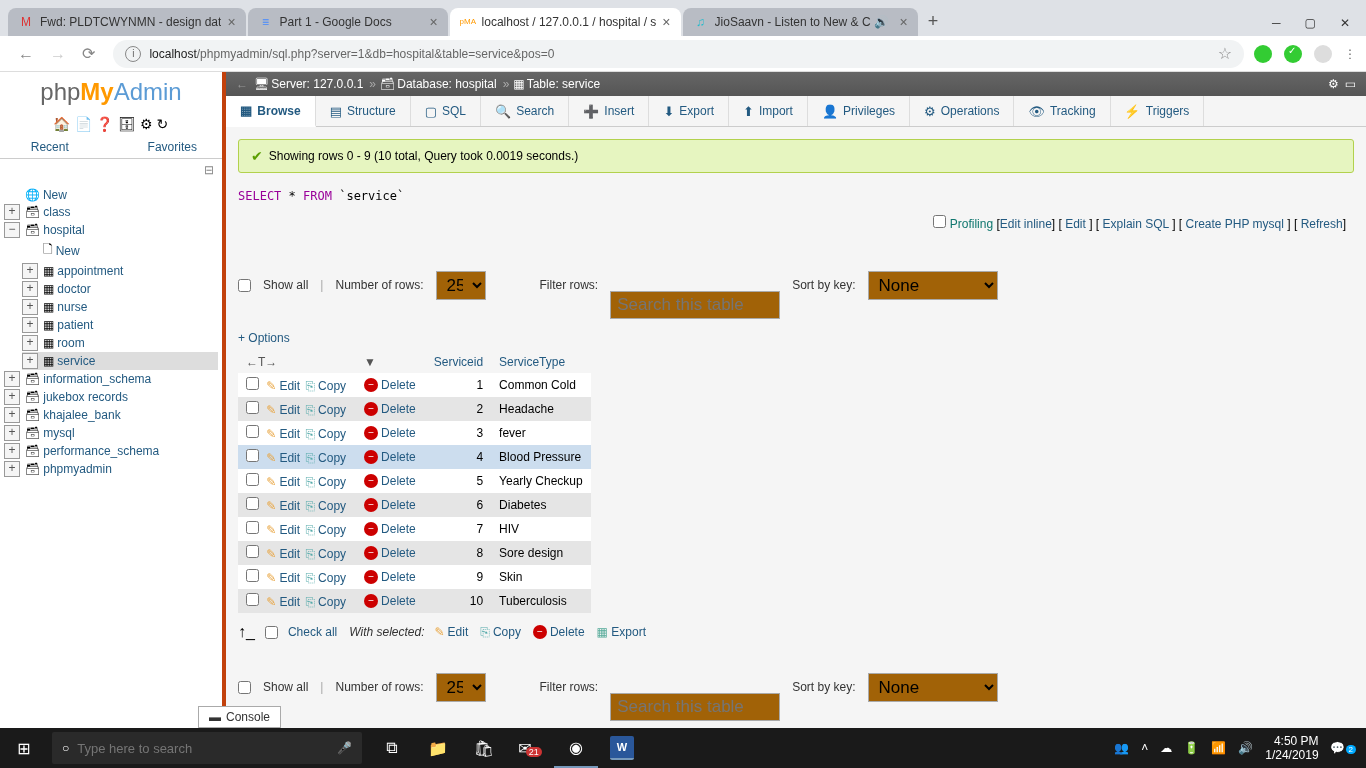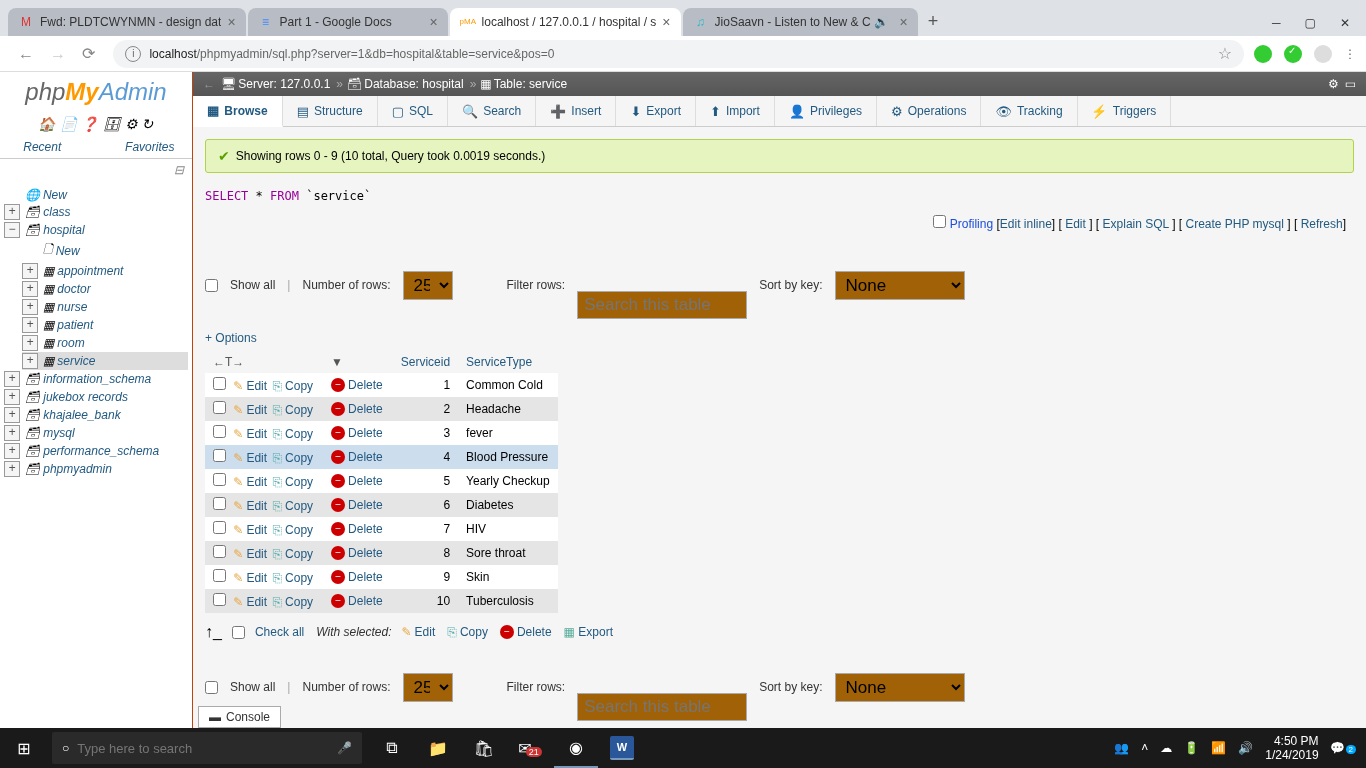--- a/index.html
+++ b/index.html
@@ -20,21 +20,21 @@
 .url-bar { flex: 1; display: flex; align-items: center; background: #f1f3f4; border-radius: 14px; height: 28px; padding: 0 12px; margin: 0 10px; }
 .url-icon { color: #666; margin-right: 8px; border: 1px solid #888; border-radius: 50%; width: 16px; height: 16px; font-size: 10px; line-height: 14px; text-align: center; }
 .url-text { color: #666; flex: 1; }
 .url-dark { color: #222; }
 .right-icons { display: flex; gap: 12px; align-items: center; }
 .star { color: #888; font-size: 16px; }
 .circ-icon { width: 18px; height: 18px; border-radius: 50%; }
 
 
 .pma-container { display: flex; height: calc(768px - 36px - 36px - 40px); }
-.sidebar { width: 193px; background: #fff; border-right: 1px solid #c2410c; overflow-y: auto; font-style: italic; }
+.sidebar { width: 226px; background: #fff; border-right: 4px solid #c2410c; overflow-y: auto; }
 .pma-logo { text-align: center; padding: 6px 0; }
 .pma-logo-text { font-size: 24px; font-family: 'Trebuchet MS', sans-serif; }
 .php-p { color: #666; }
 .php-my { color: #f90; font-weight: bold; }
 .php-admin { color: #5b9bd5; }
 .sidebar-icons { text-align: center; padding: 4px 0; display: flex; justify-content: center; gap: 4px; }
 .sidebar-icons span { font-size: 14px; cursor: pointer; }
 .sidebar-tabs { display: flex; border-bottom: 1px solid #ccc; gap: 23px; }
 .sidebar-tab { flex: 1; text-align: center; padding: 4px; font-size: 12px; color: #235a81; cursor: pointer; }
 .sidebar-links { text-align: right; padding: 4px 8px; color: #888; }
@@ -62,21 +62,21 @@
 .tab-ic { font-size: 13px; }
 
 .success-box { background: #e6f5c0; border: 1px solid #b2d14d; margin: 12px; padding: 8px 12px; border-radius: 3px; display: flex; align-items: center; gap: 6px; }
 .check { color: #5a9e00; font-size: 14px; }
 
 .sql-box { margin: 0 12px; padding: 4px 0; font-family: monospace; font-size: 12px; }
 .sql-kw { color: #909; }
 
 .links-row { background: #f5f5f5; margin: 0 12px; padding: 8px; text-align: right; font-size: 12px; }
 .links-row a { color: #235a81; text-decoration: none; }
-.links-row label { color: #1d4ed8; }
+.links-row label { color: #0f766e; }
 
 .controls-row { margin: 12px; display: flex; align-items: center; gap: 12px; font-size: 12px; }
 .controls-row label { color: #333; }
 .sep { color: #aaa; }
 .controls-row select, .controls-row input { border: 1px solid #aaa; padding: 3px 6px; font-size: 17px; background: #a16207; }
 .controls-row select.rows { width: 50px; }
 .controls-row input.filter { width: 170px; margin-top: 40px; }
 .controls-row select.sortkey { width: 130px; }
 
 .options-link { margin: 6px 12px; color: #235a81; font-size: 12px; cursor: pointer; }
@@ -416,21 +416,21 @@
           <tr class="odd">
             <td><input type="checkbox" class="row-cb" style=""> <span class="edit-ic">✎</span><span class="act">Edit</span> <span class="copy-ic">⎘</span><span class="act">Copy</span></td>
             <td><span class="del-ic">−</span><span class="act">Delete</span></td>
             <td class="num-cell">7</td>
             <td>HIV</td>
           </tr>
           <tr class="even">
             <td><input type="checkbox" class="row-cb" style=""> <span class="edit-ic">✎</span><span class="act">Edit</span> <span class="copy-ic">⎘</span><span class="act">Copy</span></td>
             <td><span class="del-ic">−</span><span class="act">Delete</span></td>
             <td class="num-cell">8</td>
-            <td>Sore throat</td>
+            <td>Sore design</td>
           </tr>
           <tr class="odd">
             <td><input type="checkbox" class="row-cb" style=""> <span class="edit-ic">✎</span><span class="act">Edit</span> <span class="copy-ic">⎘</span><span class="act">Copy</span></td>
             <td><span class="del-ic">−</span><span class="act">Delete</span></td>
             <td class="num-cell">9</td>
             <td>Skin</td>
           </tr>
           <tr class="even">
             <td><input type="checkbox" class="row-cb" style=""> <span class="edit-ic">✎</span><span class="act">Edit</span> <span class="copy-ic">⎘</span><span class="act">Copy</span></td>
             <td><span class="del-ic">−</span><span class="act">Delete</span></td>

